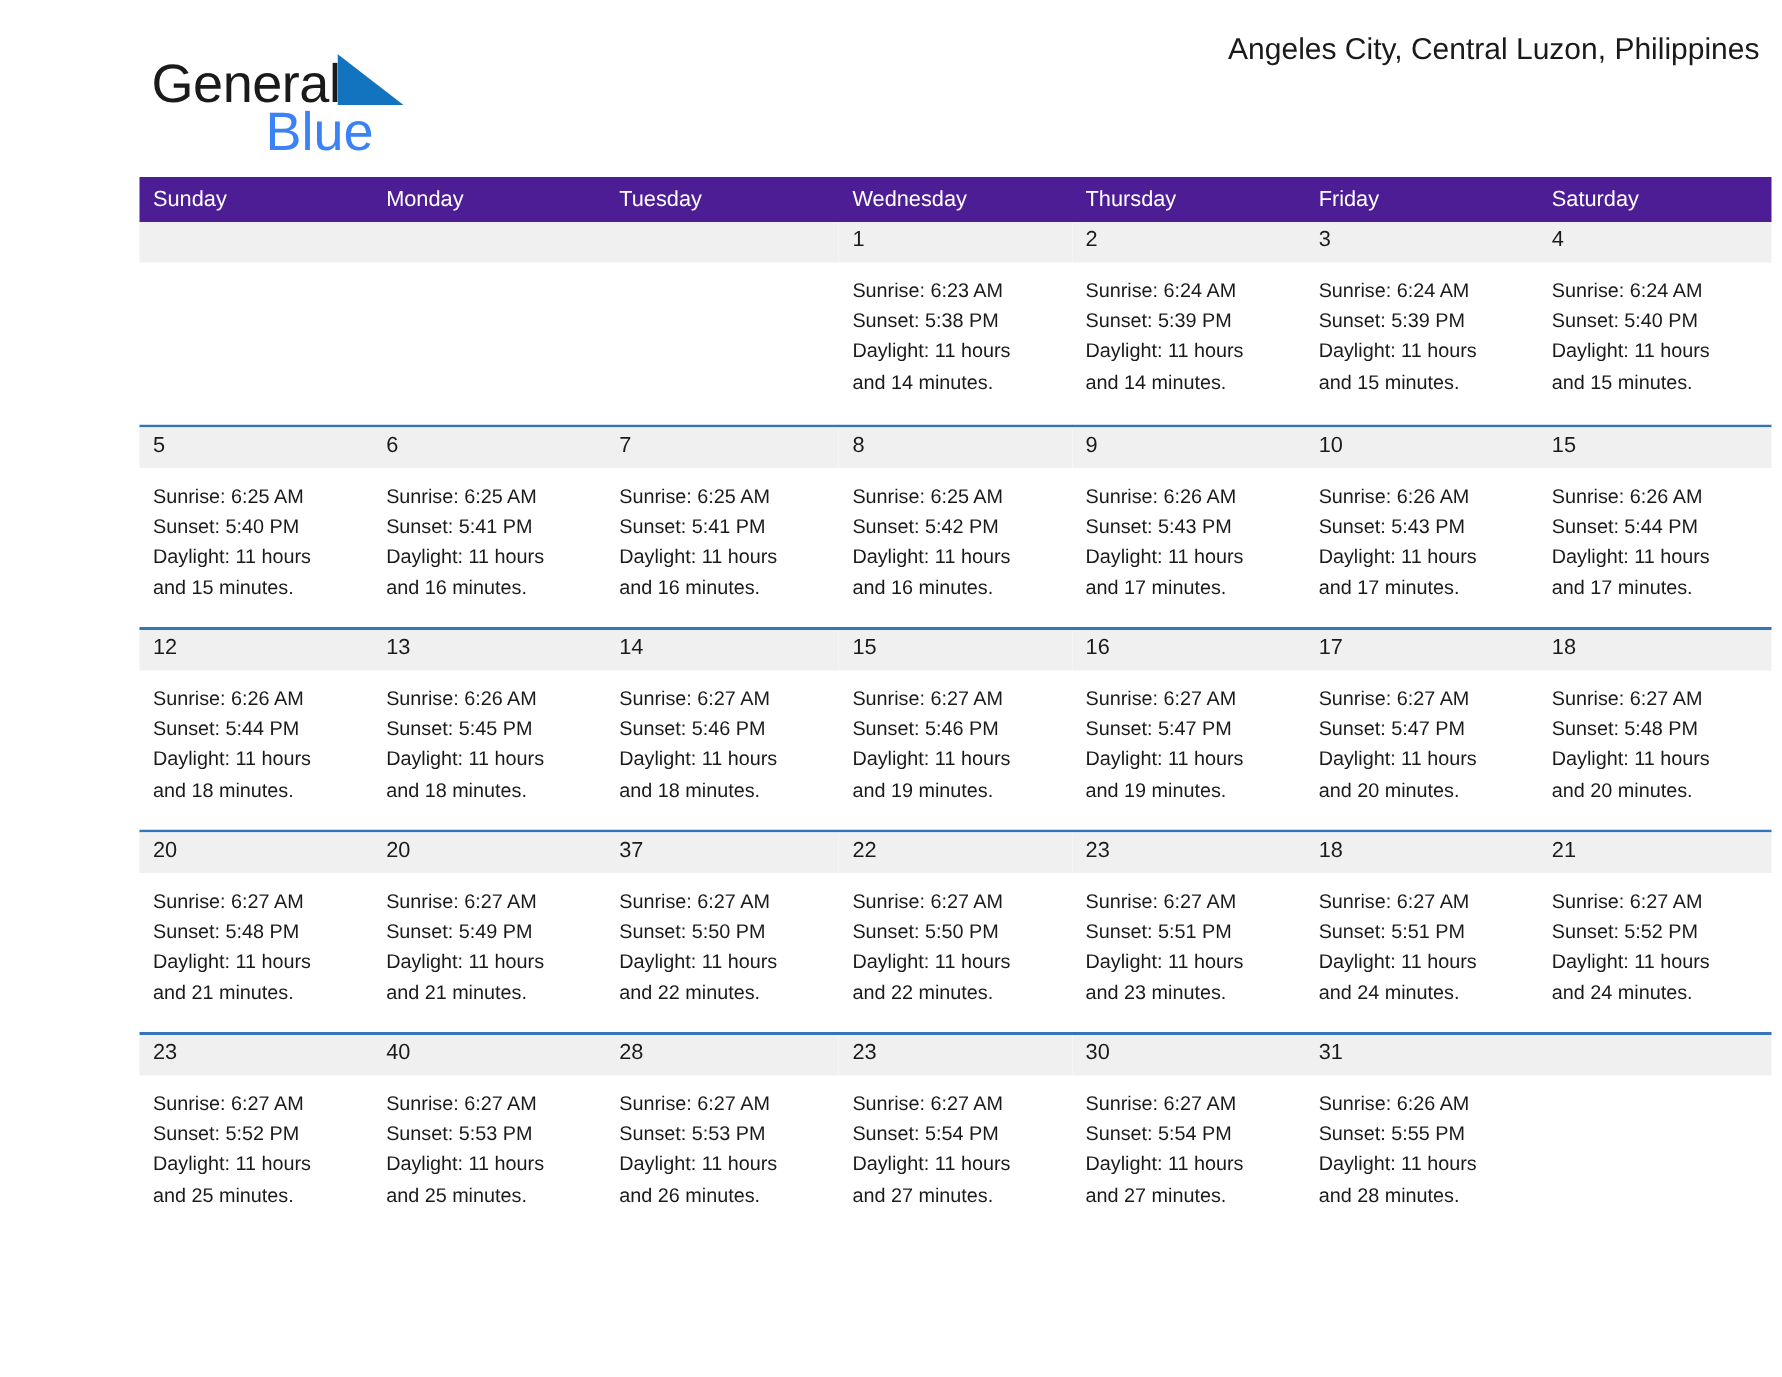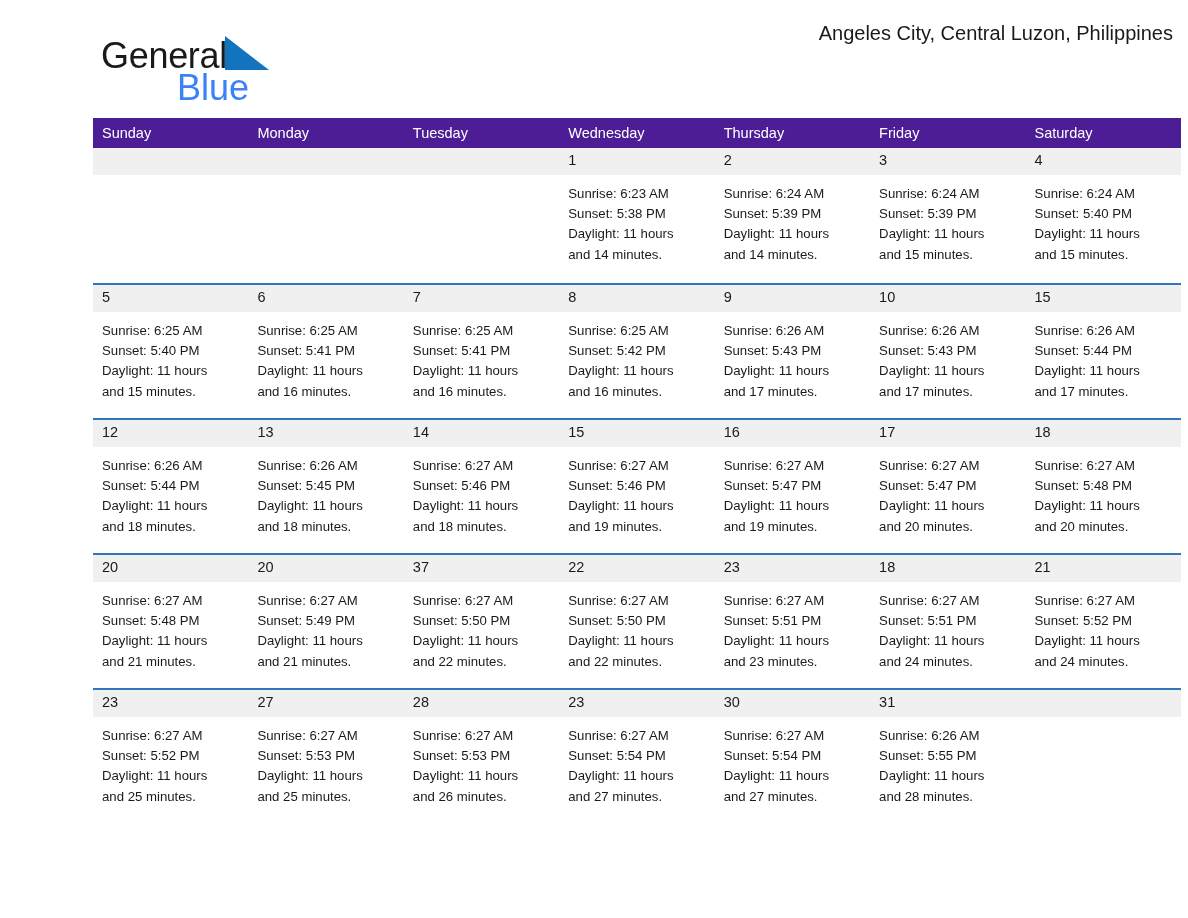--- a/index.html
+++ b/index.html
@@ -360,21 +360,21 @@
 
     <div class="week">
       <div class="daycell">
           <div class="datenum">23</div>
           <div class="info">Sunrise: 6:27 AM
 Sunset: 5:52 PM
 Daylight: 11 hours
 and 25 minutes.</div>
         </div>
       <div class="daycell">
-          <div class="datenum">27</div>
+          <div class="datenum">40</div>
           <div class="info">Sunrise: 6:27 AM
 Sunset: 5:53 PM
 Daylight: 11 hours
 and 25 minutes.</div>
         </div>
       <div class="daycell">
           <div class="datenum">28</div>
           <div class="info">Sunrise: 6:27 AM
 Sunset: 5:53 PM
 Daylight: 11 hours

